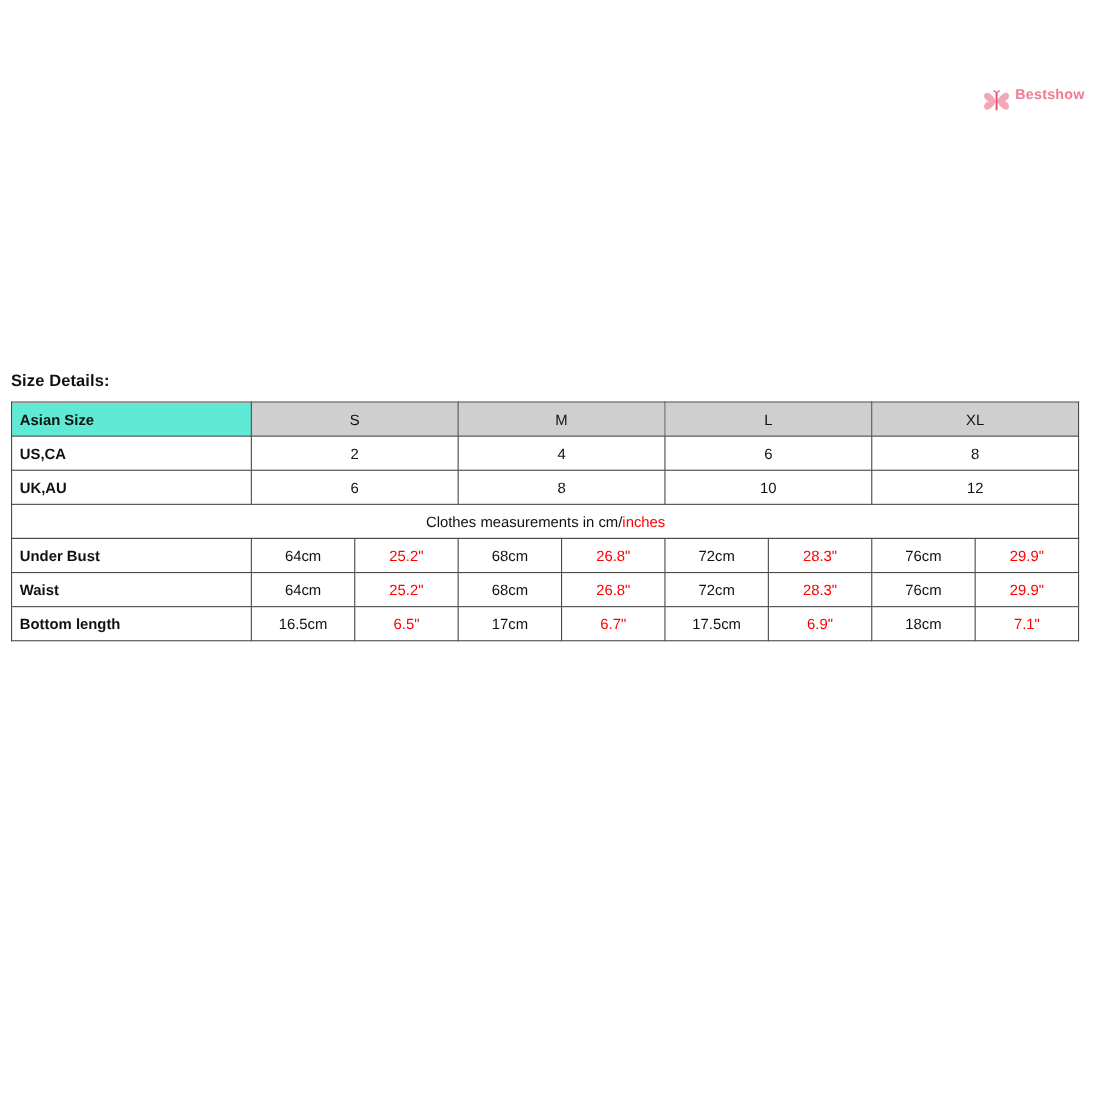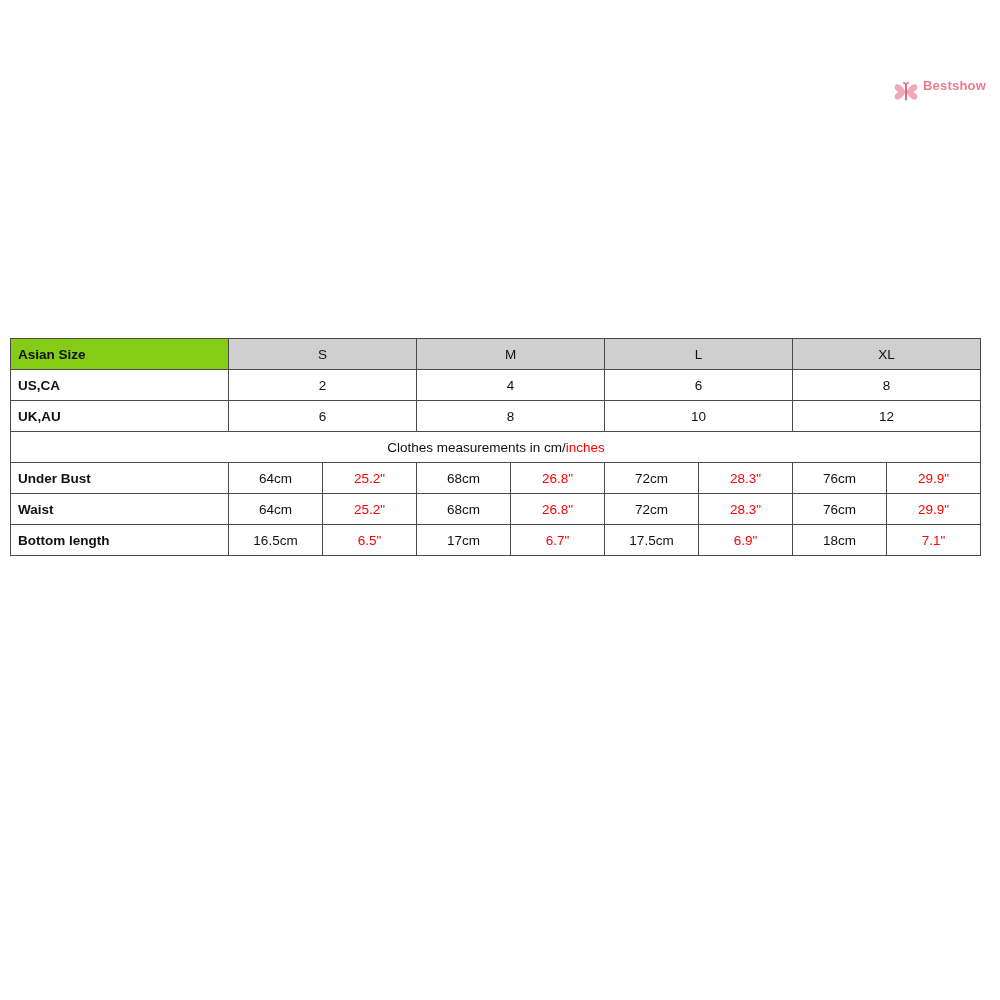--- a/index.html
+++ b/index.html
@@ -75,21 +75,21 @@
   .lbl {
     text-align: left !important;
     font-weight: bold !important;
     padding-left: 7px !important;
   }
   .head-row td {
     background: #cfcfcf;
     font-weight: bold;
   }
   .head-row td.lbl {
-    background: #84cc16;
+    background: #5eead4;
   }
   .note-row td {
     text-align: right;
     font-weight: bold;
     padding-left: 7px !important;
     margin-left: 46px;
   }
   .inch {
     color: #ff0000;
   }
@@ -117,20 +117,21 @@
         <path d="M13 5.2 C12.2 3.4 10.8 2.6 10.2 3.2 C9.6 3.8 10.6 5 13 5.2 Z"></path>
         <path d="M13 5.2 C13.8 3.4 15.2 2.6 15.8 3.2 C16.4 3.8 15.4 5 13 5.2 Z"></path>
       </g>
     </svg>
   </span>
   <span class="brand-text">Bestshow</span>
 </div>
 
 <div class="sheet">
 
+  <div class="sheet-title">Size Details:</div>
 
   <table class="size-table">
     <colgroup>
       <col class="c-label">
       <col class="c-size">
         <col class="c-size">
         <col class="c-size">
         <col class="c-size">
     </colgroup>
     <tbody>

